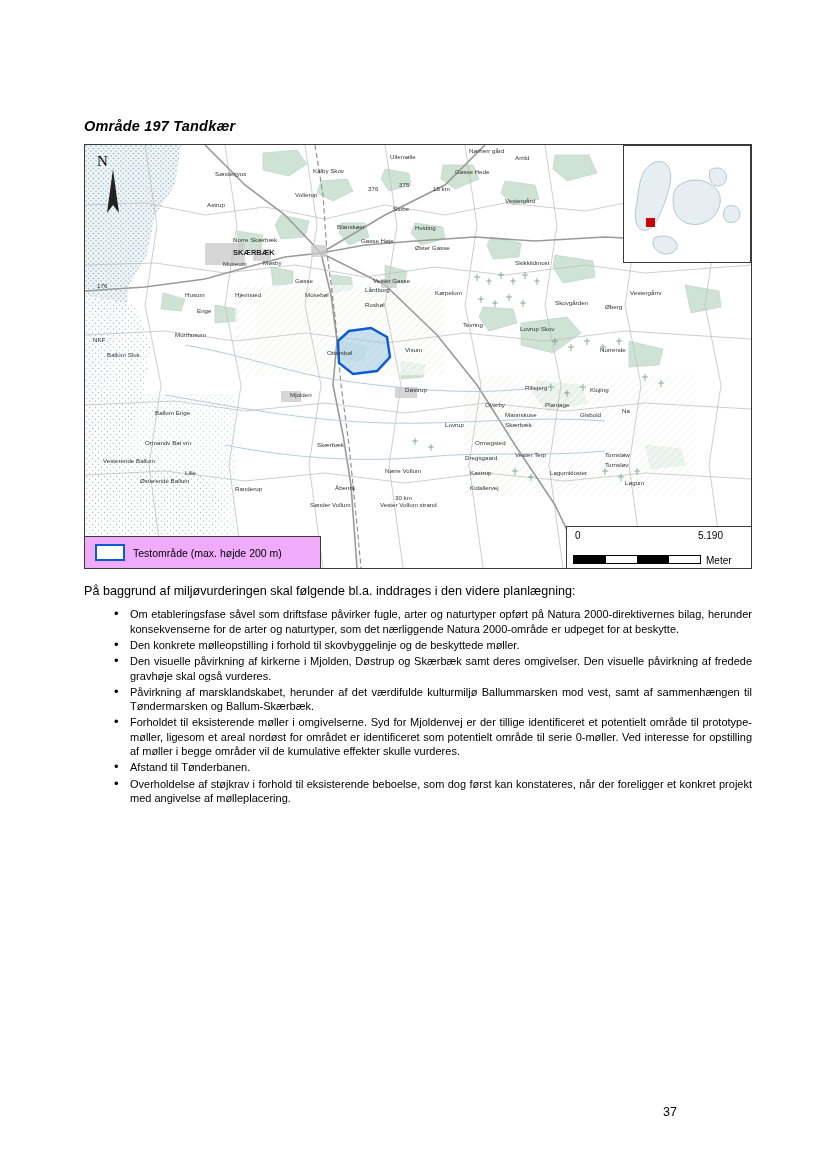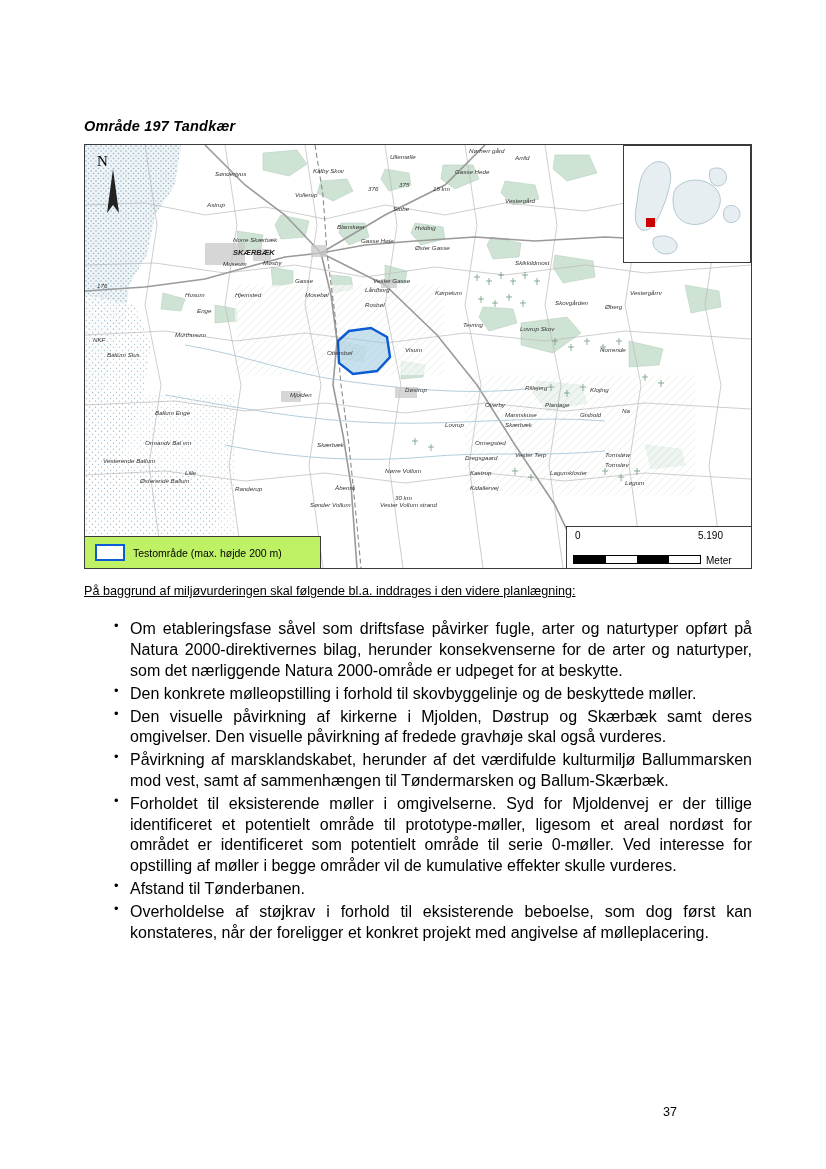--- a/index.html
+++ b/index.html
@@ -41,21 +41,20 @@
     width: 668px;
     height: 425px;
     border: 1px solid #3a3a3a;
     box-sizing: border-box;
     overflow: hidden;
     background: #ffffff;
   }
   .map-canvas {
     position: absolute;
     inset: 0;
-    font-style: italic;
   }
   .map-canvas svg {
     display: block;
   }
   
   .north-arrow {
     position: absolute;
     left: 12px;
     top: 8px;
     width: 34px;
@@ -79,21 +78,21 @@
     box-sizing: border-box;
     overflow: hidden;
   }
   
   .legend {
     position: absolute;
     left: 0px;
     bottom: 0px;
     width: 236px;
     height: 32px;
-    background: #bef264;
+    background: #f0abfc;
     border: 1px solid #3a3a3a;
     border-left: none;
     border-bottom: none;
     box-sizing: border-box;
     display: flex;
     align-items: center;
     gap: 8px;
     padding-left: 10px;
   }
   .legend-swatch {
@@ -147,32 +146,31 @@
   
   .body-text {
     font-size: 12.6px;
     line-height: 1.28;
     margin: 12px 0 0 0;
     text-align: justify;
   }
   .lead-in {
     font-size: 12.6px;
     line-height: 1.3;
-    margin: 14px 0 20px 0;
-    text-decoration: underline;
+    margin: 14px 0 8px 0;
     font-weight: normal;
   }
   ul.bullets {
     margin: 4px 0 0 0;
     padding-left: 30px;
     list-style: none;
   }
   ul.bullets li {
     position: relative;
-    font-size: 16px;
+    font-size: 11px;
     line-height: 1.30;
     margin-bottom: 2px;
     padding-left: 16px;
     text-align: justify;
   }
   ul.bullets li::before {
     content: "\2022";
     position: absolute;
     left: 0;
     top: -1px;

